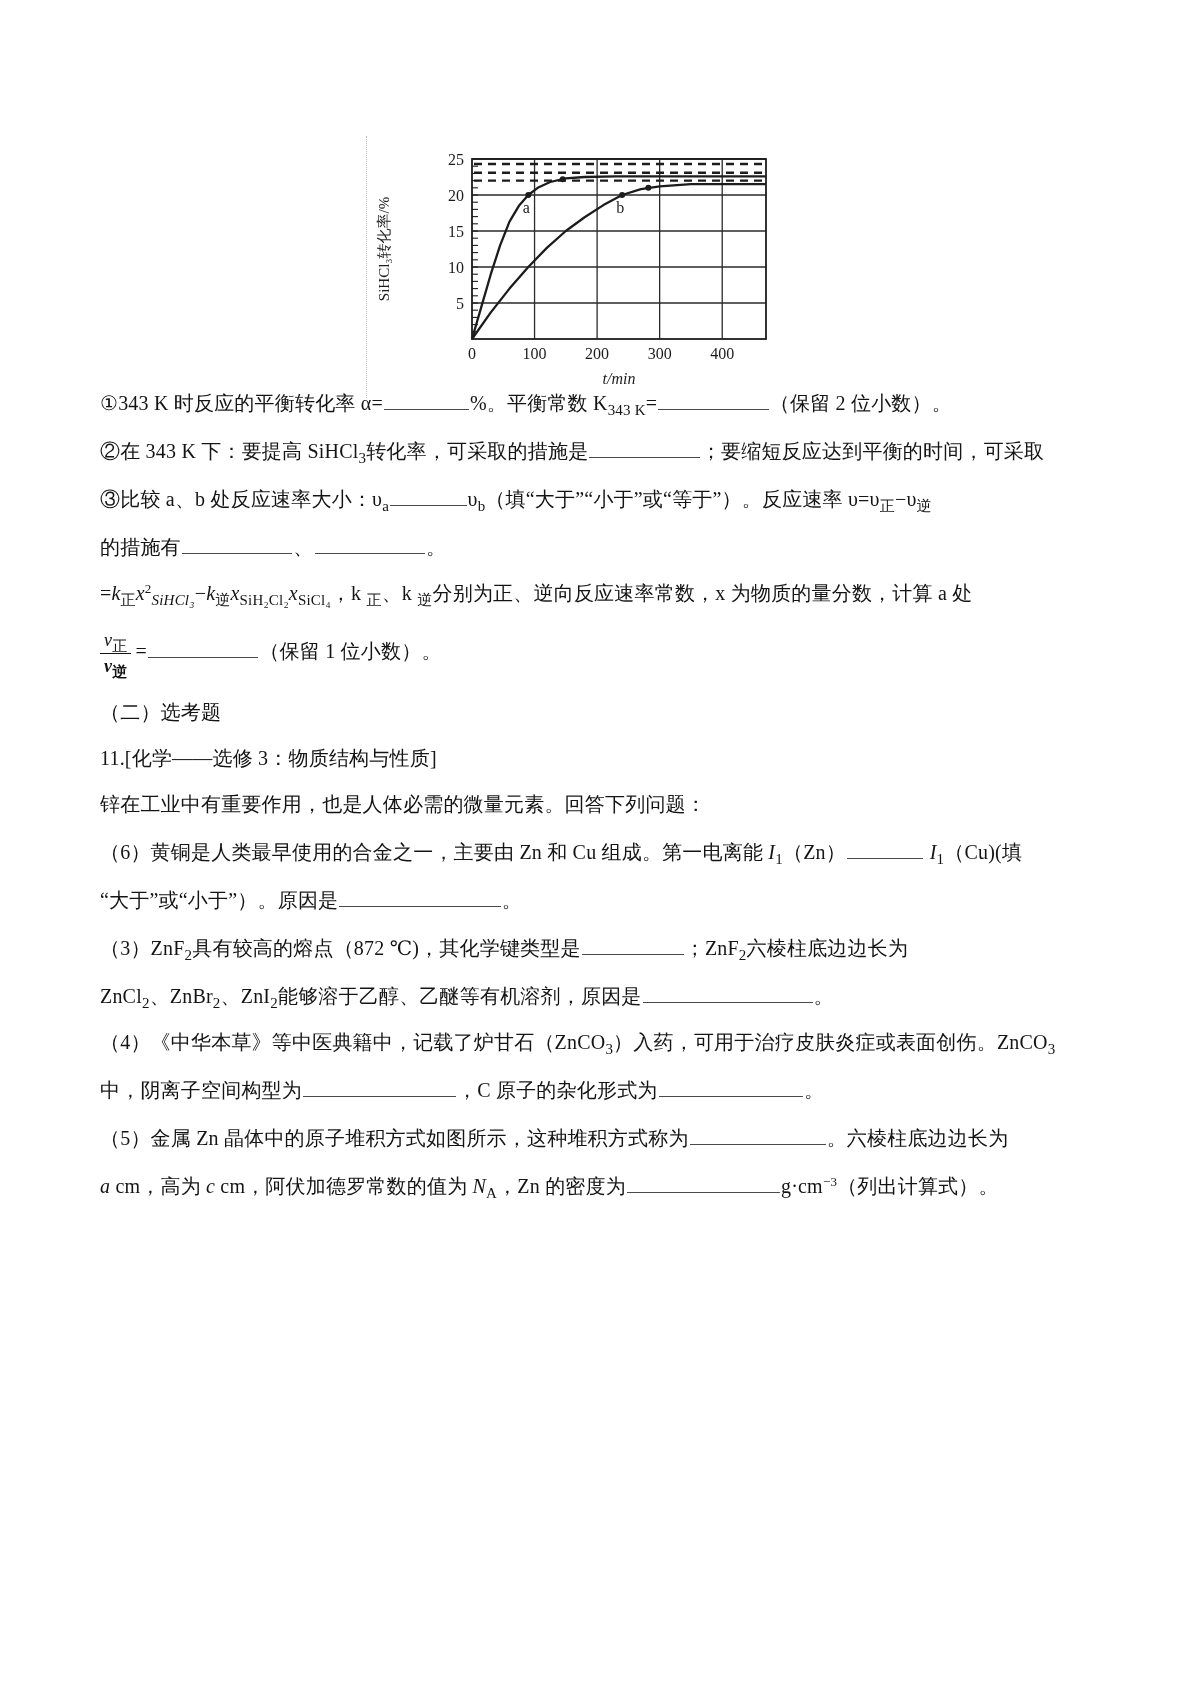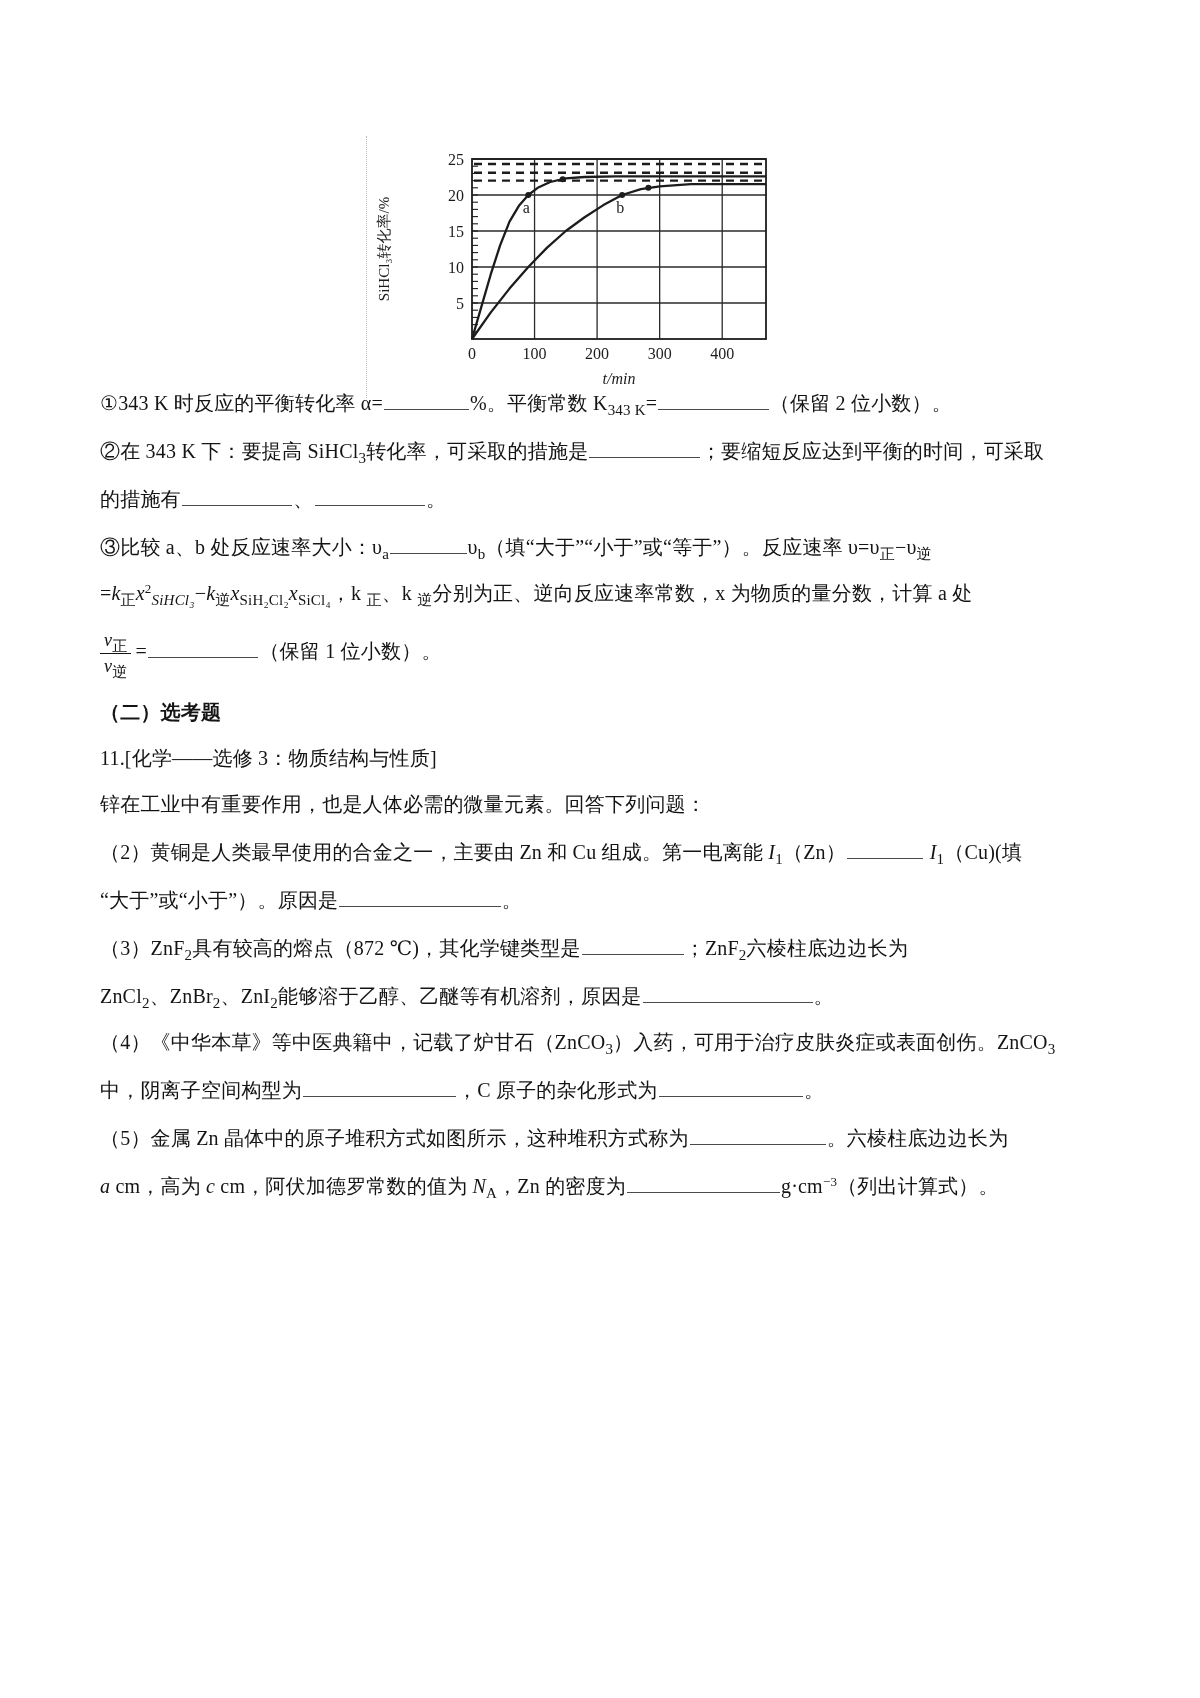--- a/index.html
+++ b/index.html
@@ -19,21 +19,21 @@
   .blank{
     display:inline-block;height:1.05em;vertical-align:baseline;
     border-bottom:1.2px solid #4a4a4a;margin:0 1px;
   }
   .frac{
     display:inline-block;vertical-align:middle;text-align:left;
     font-size:18px;line-height:1.15;margin:4px 4px 4px 0;
   }
   .frac .num,.frac .den{display:block;padding:0 4px;}
   .frac .num{border-bottom:1.3px solid #141414;padding-bottom:2px;}
-  .frac .den{padding-top:2px;}
+  .frac .den{padding-top:2px;font-weight:bold;}
   .frac sub{font-size:11px;vertical-align:-3px;}
 </style>
 </head>
 <body>
 
 <div class="page">
 
   <figure class="chart-wrap" style="margin:0;">
     <svg id="chart-svg" width="404" height="258" viewBox="0 0 404 258">
         <g stroke="#2a2a2a" stroke-width="1.3">
@@ -98,28 +98,28 @@
         <text x="286.6595744680851" y="223" font-size="16" text-anchor="middle" fill="#1c1c1c" font-family="&quot;Liberation Serif&quot;,&quot;DejaVu Serif&quot;,serif">300</text>
         <text x="349.2127659574468" y="223" font-size="16" text-anchor="middle" fill="#1c1c1c" font-family="&quot;Liberation Serif&quot;,&quot;DejaVu Serif&quot;,serif">400</text>
         <text x="16" y="113" font-size="15" text-anchor="middle" fill="#1c1c1c" transform="rotate(-90 16 113)" font-family="&quot;Liberation Serif&quot;,&quot;DejaVu Serif&quot;,serif">SiHCl₃转化率/%</text>
         <text x="246" y="248" font-size="16" text-anchor="middle" fill="#1c1c1c" font-style="italic" font-family="&quot;Liberation Serif&quot;,&quot;DejaVu Serif&quot;,serif">t/min</text>
       </svg>
   </figure>
 
   <main id="lines-root">
       <p class="line"><span>①343 K 时反应的平衡转化率 α=</span><span class="blank" style="width: 85px;"></span><span>%。平衡常数 K</span><sub>343 K</sub><span>=</span><span class="blank" style="width: 110.5px;"></span><span>（保留 2 位小数）。</span></p>
       <p class="line"><span>②在 343 K 下：要提高 SiHCl</span><sub>3</sub><span>转化率，可采取的措施是</span><span class="blank" style="width: 110.5px;"></span><span>；要缩短反应达到平衡的时间，可采取</span></p>
+      <p class="line"><span>③比较 a、b 处反应速率大小：υ</span><sub>a</sub><span class="blank" style="width: 76.5px;"></span><span>υ</span><sub>b</sub><span>（填“大于”“小于”或“等于”）。反应速率 υ=υ</span><sub>正</sub><span>−υ</span><sub>逆</sub></p>
       <p class="line"><span>的措施有</span><span class="blank" style="width: 110.5px;"></span><span>、</span><span class="blank" style="width: 110.5px;"></span><span>。</span></p>
-      <p class="line"><span>③比较 a、b 处反应速率大小：υ</span><sub>a</sub><span class="blank" style="width: 76.5px;"></span><span>υ</span><sub>b</sub><span>（填“大于”“小于”或“等于”）。反应速率 υ=υ</span><sub>正</sub><span>−υ</span><sub>逆</sub></p>
       <p class="line"><span>=</span><span style="font-style: italic;">k</span><sub>正</sub><span style="font-style: italic;">x</span><sup>2</sup><sub style="font-style: italic;">SiHCl₃</sub><span>−</span><span style="font-style: italic;">k</span><sub>逆</sub><span style="font-style: italic;">x</span><sub>SiH₂Cl₂</sub><span style="font-style: italic;">x</span><sub>SiCl₄</sub><span>，k </span><sub>正</sub><span>、k </span><sub>逆</sub><span>分别为正、逆向反应速率常数，x 为物质的量分数，计算 a 处</span></p>
       <p class="line"><span class="frac"><span class="num"><span style="font-style: italic;">v</span><sub>正</sub></span><span class="den"><span style="font-style: italic;">v</span><sub>逆</sub></span></span><span>=</span><span class="blank" style="width: 110.5px;"></span><span>（保留 1 位小数）。</span></p>
-      <p class="line"><span style="font-weight: bold;">（二）选考题</span></p>
+      <p class="line"><span style="font-weight: normal;">（二）选考题</span></p>
       <p class="line"><span>11.[化学——选修 3：物质结构与性质]</span></p>
       <p class="line"><span>锌在工业中有重要作用，也是人体必需的微量元素。回答下列问题：</span></p>
-      <p class="line"><span>（2）黄铜是人类最早使用的合金之一，主要由 Zn 和 Cu 组成。第一电离能 </span><span style="font-style: italic;">I</span><sub>1</sub><span>（Zn）</span><span class="blank" style="width: 76.5px;"></span><span> </span><span style="font-style: italic;">I</span><sub>1</sub><span>（Cu)(填</span></p>
+      <p class="line"><span>（6）黄铜是人类最早使用的合金之一，主要由 Zn 和 Cu 组成。第一电离能 </span><span style="font-style: italic;">I</span><sub>1</sub><span>（Zn）</span><span class="blank" style="width: 76.5px;"></span><span> </span><span style="font-style: italic;">I</span><sub>1</sub><span>（Cu)(填</span></p>
       <p class="line"><span>“大于”或“小于”）。原因是</span><span class="blank" style="width: 161.5px;"></span><span>。</span></p>
       <p class="line"><span>（3）ZnF</span><sub>2</sub><span>具有较高的熔点（872 ℃)，其化学键类型是</span><span class="blank" style="width: 102px;"></span><span>；ZnF</span><sub>2</sub><span>六棱柱底边边长为</span></p>
       <p class="line"><span>ZnCl</span><sub>2</sub><span>、ZnBr</span><sub>2</sub><span>、ZnI</span><sub>2</sub><span>能够溶于乙醇、乙醚等有机溶剂，原因是</span><span class="blank" style="width: 170px;"></span><span>。</span></p>
       <p class="line"><span>（4）《中华本草》等中医典籍中，记载了炉甘石（ZnCO</span><sub>3</sub><span>）入药，可用于治疗皮肤炎症或表面创伤。ZnCO</span><sub>3</sub></p>
       <p class="line"><span>中，阴离子空间构型为</span><span class="blank" style="width: 153px;"></span><span>，C 原子的杂化形式为</span><span class="blank" style="width: 144.5px;"></span><span>。</span></p>
       <p class="line"><span>（5）金属 Zn 晶体中的原子堆积方式如图所示，这种堆积方式称为</span><span class="blank" style="width: 136px;"></span><span>。六棱柱底边边长为</span></p>
       <p class="line"><span style="font-style: italic;">a</span><span> cm，高为 </span><span style="font-style: italic;">c</span><span> cm，阿伏加德罗常数的值为 </span><span style="font-style: italic;">N</span><sub>A</sub><span>，Zn 的密度为</span><span class="blank" style="width: 153px;"></span><span>g·cm</span><sup>−3</sup><span>（列出计算式）。</span></p>
     </main>
 
 </div>

